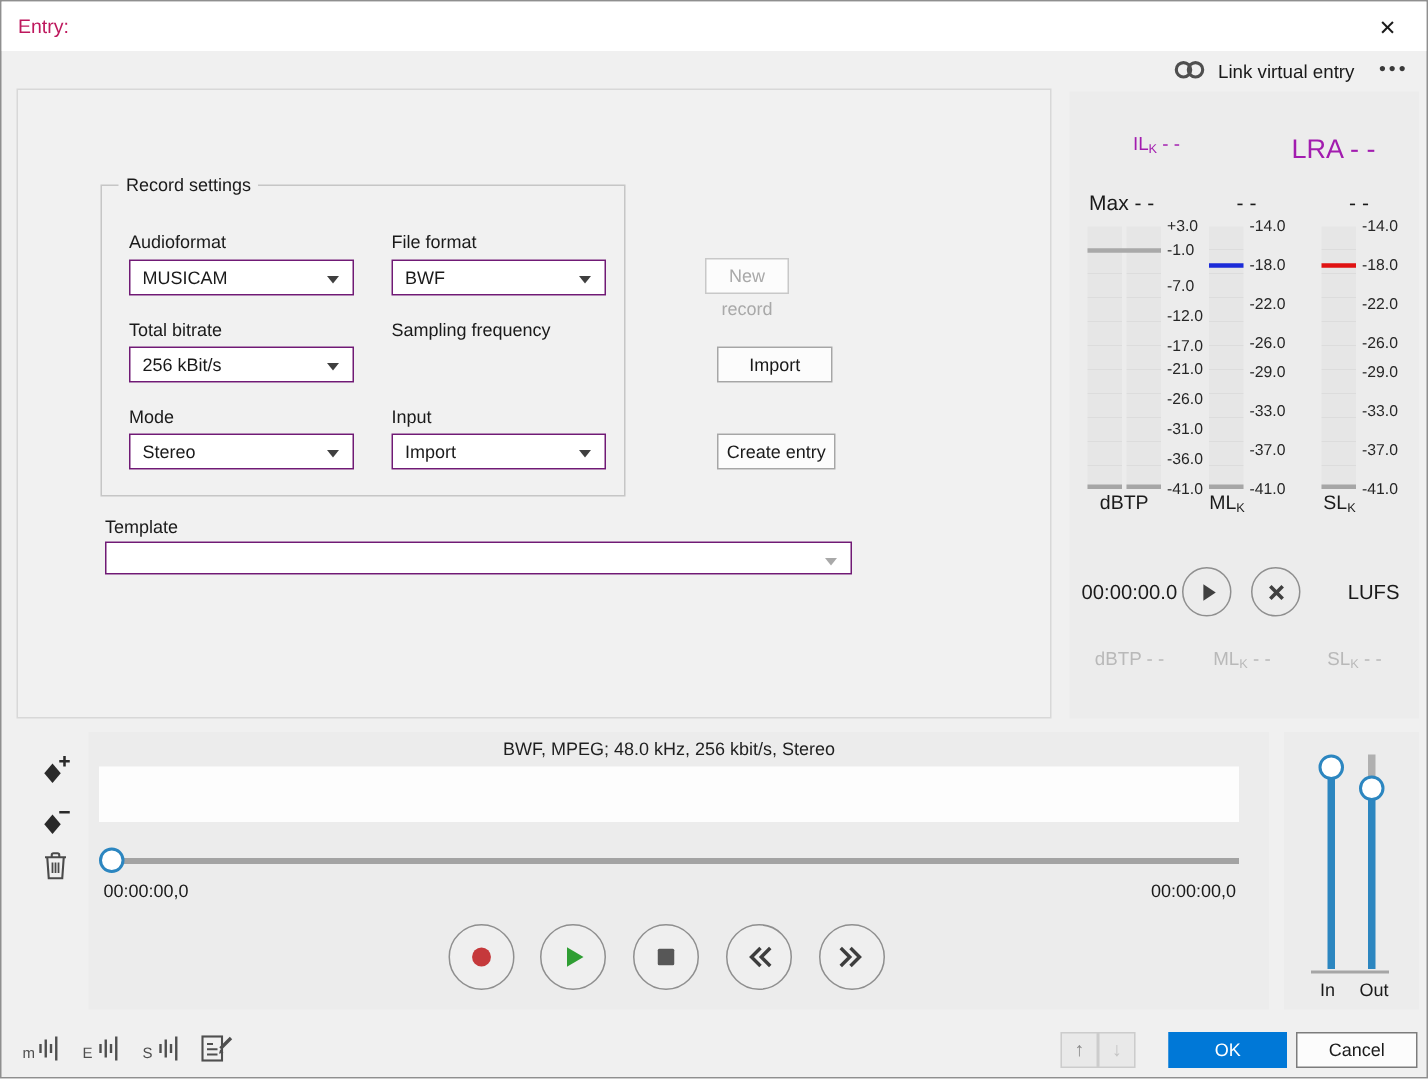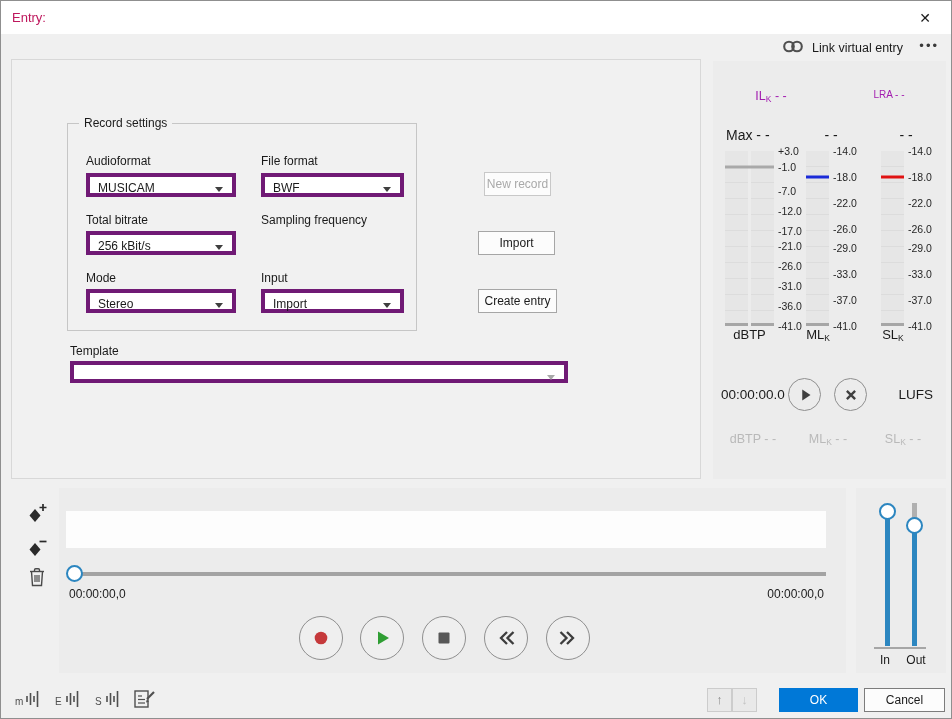--- a/index.html
+++ b/index.html
@@ -19,45 +19,45 @@
   .tab:first-child{border-left:1px solid #bdbdbd;}
   .tab.selected{background:#ffffff;box-shadow:inset 0 0 0 1px #6f6f6f;border-color:#6f6f6f;}
   .link-entry{position:absolute;right:48px;top:38px;display:flex;align-items:center;gap:7px;font-size:12.5px;cursor:pointer;}
   .more-btn{position:absolute;right:12px;top:37px;font-size:13px;letter-spacing:2px;color:#3a3a3a;cursor:pointer;}
 
   
   .main-panel{position:absolute;left:10px;top:58px;width:690px;height:420px;background:#f1f1f1;border:1px solid #d8d8d8;}
   .groupbox{position:absolute;left:55px;top:63px;width:350px;height:208px;border:1px solid #c6c6c6;}
   .groupbox-title{position:absolute;left:11px;top:-8px;background:#f1f1f1;padding:0 5px;}
   .field-label{position:absolute;font-size:12px;}
-  .combo{position:absolute;height:24px;background:#ffffff;border:4px solid #701a75;line-height:22px;padding-left:8px;cursor:pointer;}
+  .combo{position:absolute;height:24px;background:#ffffff;border:1px solid #701a75;line-height:22px;padding-left:8px;cursor:pointer;}
   .combo::after{content:'';position:absolute;right:9px;top:10px;border-left:4.5px solid transparent;
                 border-right:4.5px solid transparent;border-top:5px solid #3f3f3f;}
   .combo.gray::after{border-top-color:#a9a9a9;}
   .gb-l1{left:18px;top:30px;}  .gb-c1{left:18px;top:49px;width:150px;}
   .gb-l1b{left:193px;top:30px;}.gb-c1b{left:193px;top:49px;width:143px;}
   .gb-l2{left:18px;top:89px;}  .gb-c2{left:18px;top:107px;width:150px;}
   .gb-l2b{left:193px;top:89px;}.gb-c2b{left:193px;top:107px;width:143px;}
   .gb-l3{left:18px;top:147px;} .gb-c3{left:18px;top:165px;width:150px;}
   .gb-l3b{left:193px;top:147px;}.gb-c3b{left:193px;top:165px;width:143px;}
 
   .push-btn{position:absolute;background:#fcfcfc;border:1px solid #a6a6a6;text-align:center;line-height:22px;
             font-size:12px;color:#1a1a1a;cursor:pointer;}
   .push-btn.disabled{color:#a9a9a9;border-color:#c8c8c8;cursor:default;}
-  .btn-new{left:472px;top:112px;width:67px;height:24px;}
+  .btn-new{left:458px;top:112px;width:56px;height:24px;}
   .btn-import{left:466px;top:171px;width:77px;height:24px;}
   .btn-create{left:466px;top:229px;width:79px;height:24px;}
   .template-label{left:58px;top:284px;}
   .template-combo{left:58px;top:301px;width:498px;height:22px;line-height:20px;}
 
   
   .meter-panel{position:absolute;left:712px;top:60px;width:233px;height:418px;background:#ececec;}
   .faint{color:#a21caf;}
   .lbl-il{position:absolute;left:16px;top:28px;width:84px;text-align:center;font-size:12.5px;}
-  .lbl-lra{position:absolute;left:132px;top:28px;width:88px;text-align:center;font-size:10px;}
+  .lbl-lra{position:absolute;left:132px;top:28px;width:88px;text-align:center;font-size:18px;}
   .peak-dbtp{position:absolute;left:13px;top:66px;font-size:14px;}
   .peak-ml{position:absolute;left:88px;top:66px;width:60px;text-align:center;font-size:14px;}
   .peak-sl{position:absolute;left:163px;top:66px;width:60px;text-align:center;font-size:14px;}
   .meter{position:absolute;top:90px;display:flex;}
   .meter-dbtp{left:12px;} .meter-ml{left:93px;} .meter-sl{left:168px;}
   .bars-wrap{position:relative;display:flex;gap:3px;height:175px;}
   .vbar{width:23px;height:100%;position:relative;
         background:repeating-linear-gradient(to bottom,#e6e6e6 0 15px,#dcdcdc 15px 16px);}
   .vbar::after{content:'';position:absolute;left:0;right:0;bottom:0;height:3px;background:#a6a6a6;}
   .meter-marker{position:absolute;left:0;right:0;height:3px;transform:translateY(-50%);z-index:2;}
@@ -275,20 +275,21 @@
   <div class="side-icon icon-trash">
     <svg width="22" height="24" viewBox="0 0 22 24">
       <path d="M4 6.5 H18" stroke="#4a4a4a" stroke-width="1.4" fill="none"></path>
       <path d="M8.5 6.5 V5 a1.2 1.2 0 0 1 1.2-1.2 h2.6 a1.2 1.2 0 0 1 1.2 1.2 V6.5" stroke="#4a4a4a" stroke-width="1.4" fill="none"></path>
       <path d="M5.5 6.5 l1 14 h9 l1-14" stroke="#4a4a4a" stroke-width="1.4" fill="none"></path>
       <path d="M9 10 V17 M11 10 V17 M13 10 V17" stroke="#4a4a4a" stroke-width="1.2" fill="none"></path>
     </svg>
   </div>
 
   <div class="bottom-panel">
+    <div class="info-bar">BWF, MPEG; 48.0 kHz, 256 kbit/s, Stereo</div>
     <div class="wave-box"></div>
     <div class="seek">
       <div class="seek-track"></div>
       <div class="seek-handle"></div>
     </div>
     <div class="time-left">00:00:00,0</div>
     <div class="time-right">00:00:00,0</div>
 
     <div class="transport-btn t-record">
       <svg width="24" height="24" viewBox="0 0 24 24">

